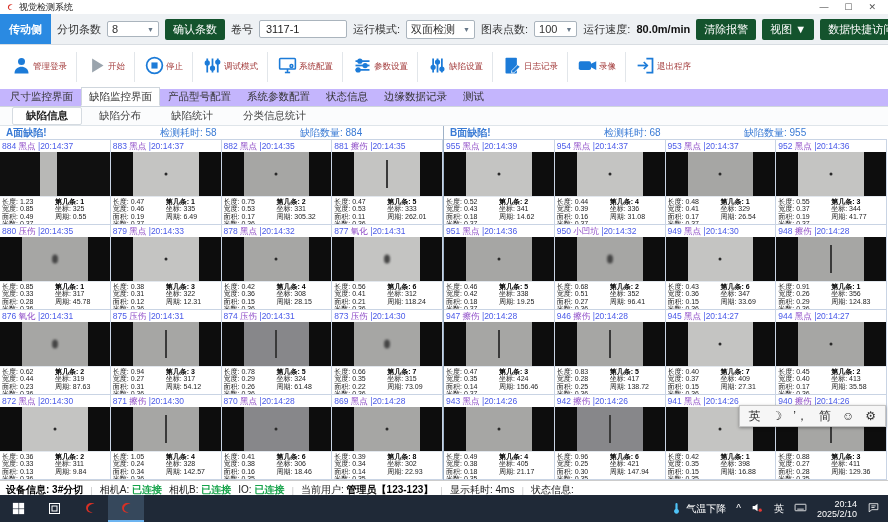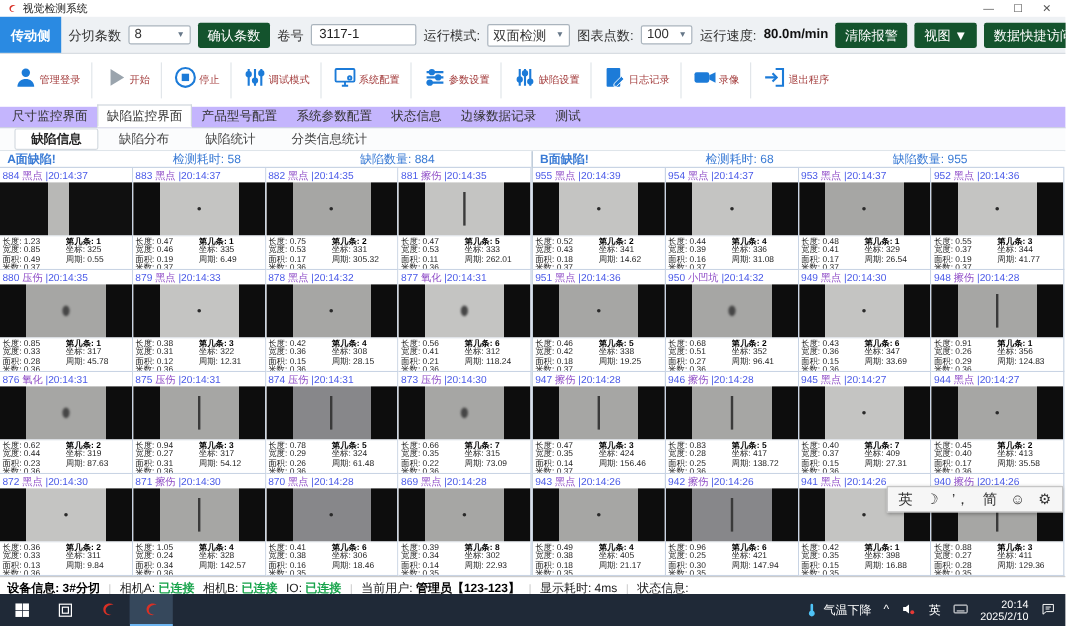--- a/index.html
+++ b/index.html
@@ -31,21 +31,21 @@
   .mtab{padding:2px 7px 1px;color:#333;border:1px solid transparent;white-space:nowrap}
   .mtab.active{background:#fff;border:1px solid #cfd6dd;border-bottom-color:#fff}
   .subtabs{height:18px;background:#fbfcfd;display:flex;align-items:center;padding-left:12px;gap:4px;font-size:10.5px;border-bottom:1px solid #dfe5ea}
   .stab{padding:1px 13px;color:#444;white-space:nowrap}
   .stab.active{font-weight:bold;color:#222;background:#fff;border:1px solid #d5dbe1;border-radius:2px}
   
   .panels{display:flex;height:354px}
   .panel{width:443px;border-right:1px solid #9fb2c8;background:#fff}
   .panel-head{height:13px;display:flex;align-items:center;font-size:10px;color:#3a7bd5;padding:0 6px;border-bottom:1px solid #c9d4e4}
   .panel-head .t{font-weight:bold}
-  .panel-head .mid{position:absolute;left:144px}
+  .panel-head .mid{position:absolute;left:160px}
   .panel-head{position:relative}
   .panel-head .cnt{position:absolute;left:300px}
   .grid{display:grid;grid-template-columns:repeat(4,1fr);grid-template-rows:repeat(4,85px);height:340px}
   .cell{border-right:1px solid #c9d4e4;border-bottom:1px solid #c9d4e4;overflow:hidden;background:#fff}
   .cell-head{height:11px;font-size:8.5px;color:#4a5ae8;padding:1px 2px 0;white-space:nowrap;overflow:hidden}
   .cell-head .ctype{color:#8d49c6}
   .cell-img{height:44px;position:relative}
   .img-light{background:linear-gradient(to right,#0d0d0d 0 20%,#c4c4c2 20% 80%,#0d0d0d 80%)}
   .img-mid{background:linear-gradient(to right,#0d0d0d 0 20%,#a6a6a4 20% 80%,#0d0d0d 80%)}
   .img-dark{background:linear-gradient(to right,#0d0d0d 0 20%,#87878a 20% 80%,#0d0d0d 80%)}

